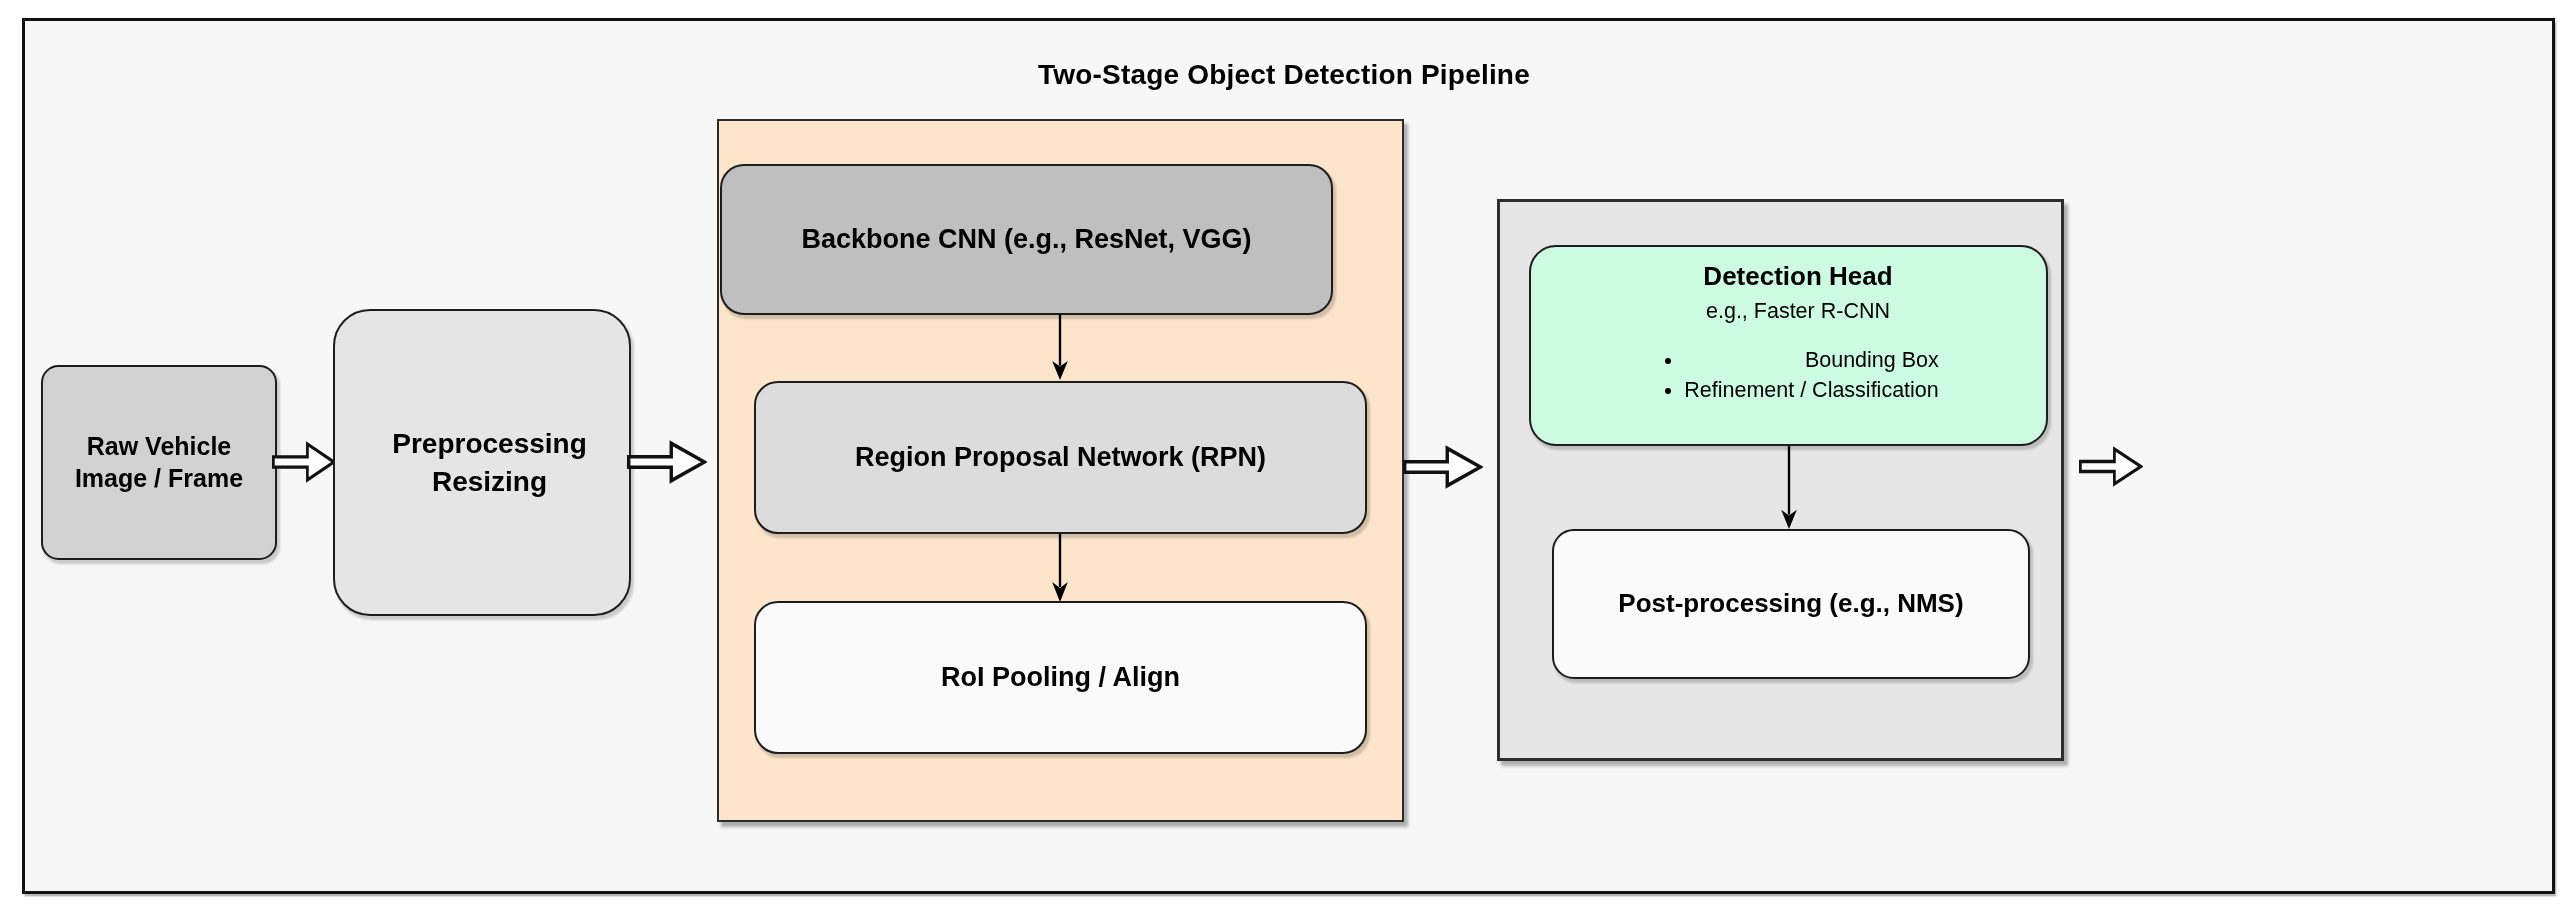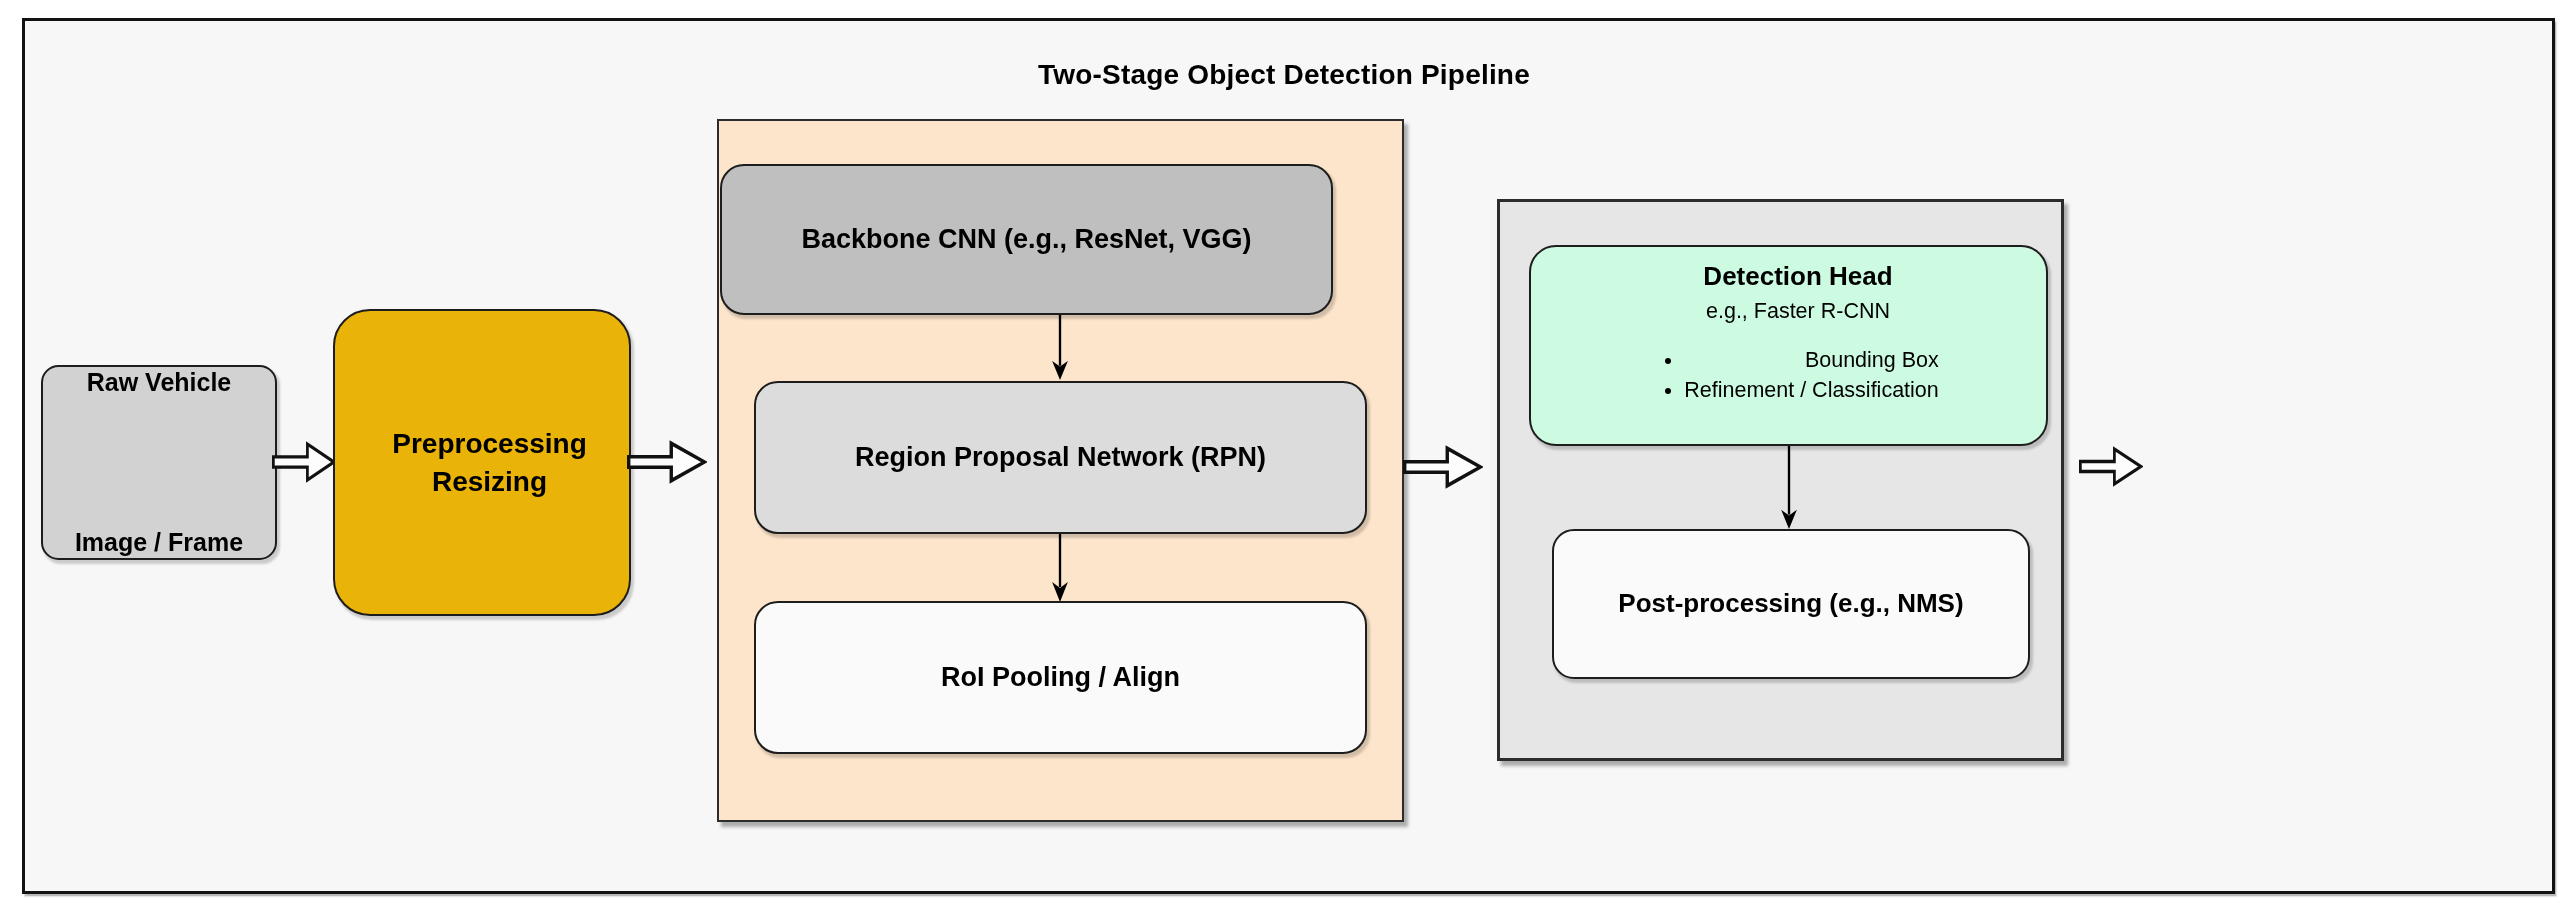--- a/index.html
+++ b/index.html
@@ -73,32 +73,32 @@
   .darr3 { left: 1778px; top: 446px; width: 22px; height: 83px; }
 </style>
 </head>
 <body>
 
 <div class="page">
   <div class="frame" style="background-color: rgb(247, 247, 248);"></div>
 
   <div class="title">Two-Stage Object Detection Pipeline</div>
 
-  <div class="node raw-node two-line" style="background-color: rgb(210, 210, 210); justify-content: space-between;">
+  <div class="node raw-node two-line" style="background-color: rgb(210, 210, 210);">
     <span>Raw Vehicle</span>
     <span>Image / Frame</span>
   </div>
 
   <div class="harrow arrow1">
     <svg viewBox="0 0 94 54" preserveAspectRatio="none">
         <polygon points="2,21 52,21 52,6 91,27 52,48 52,33 2,33"></polygon>
       </svg>
   </div>
 
-  <div class="node pre-node two-line" style="background-color: #eab308; padding-left: 15px;">
+  <div class="node pre-node two-line" style="background-color: #e5e5e5; padding-left: 15px;">
     <span>Preprocessing</span>
     <span>Resizing</span>
   </div>
 
   <div class="harrow arrow2">
     <svg viewBox="0 0 94 54" preserveAspectRatio="none">
         <polygon points="2,21 52,21 52,6 91,27 52,48 52,33 2,33"></polygon>
       </svg>
   </div>
 

